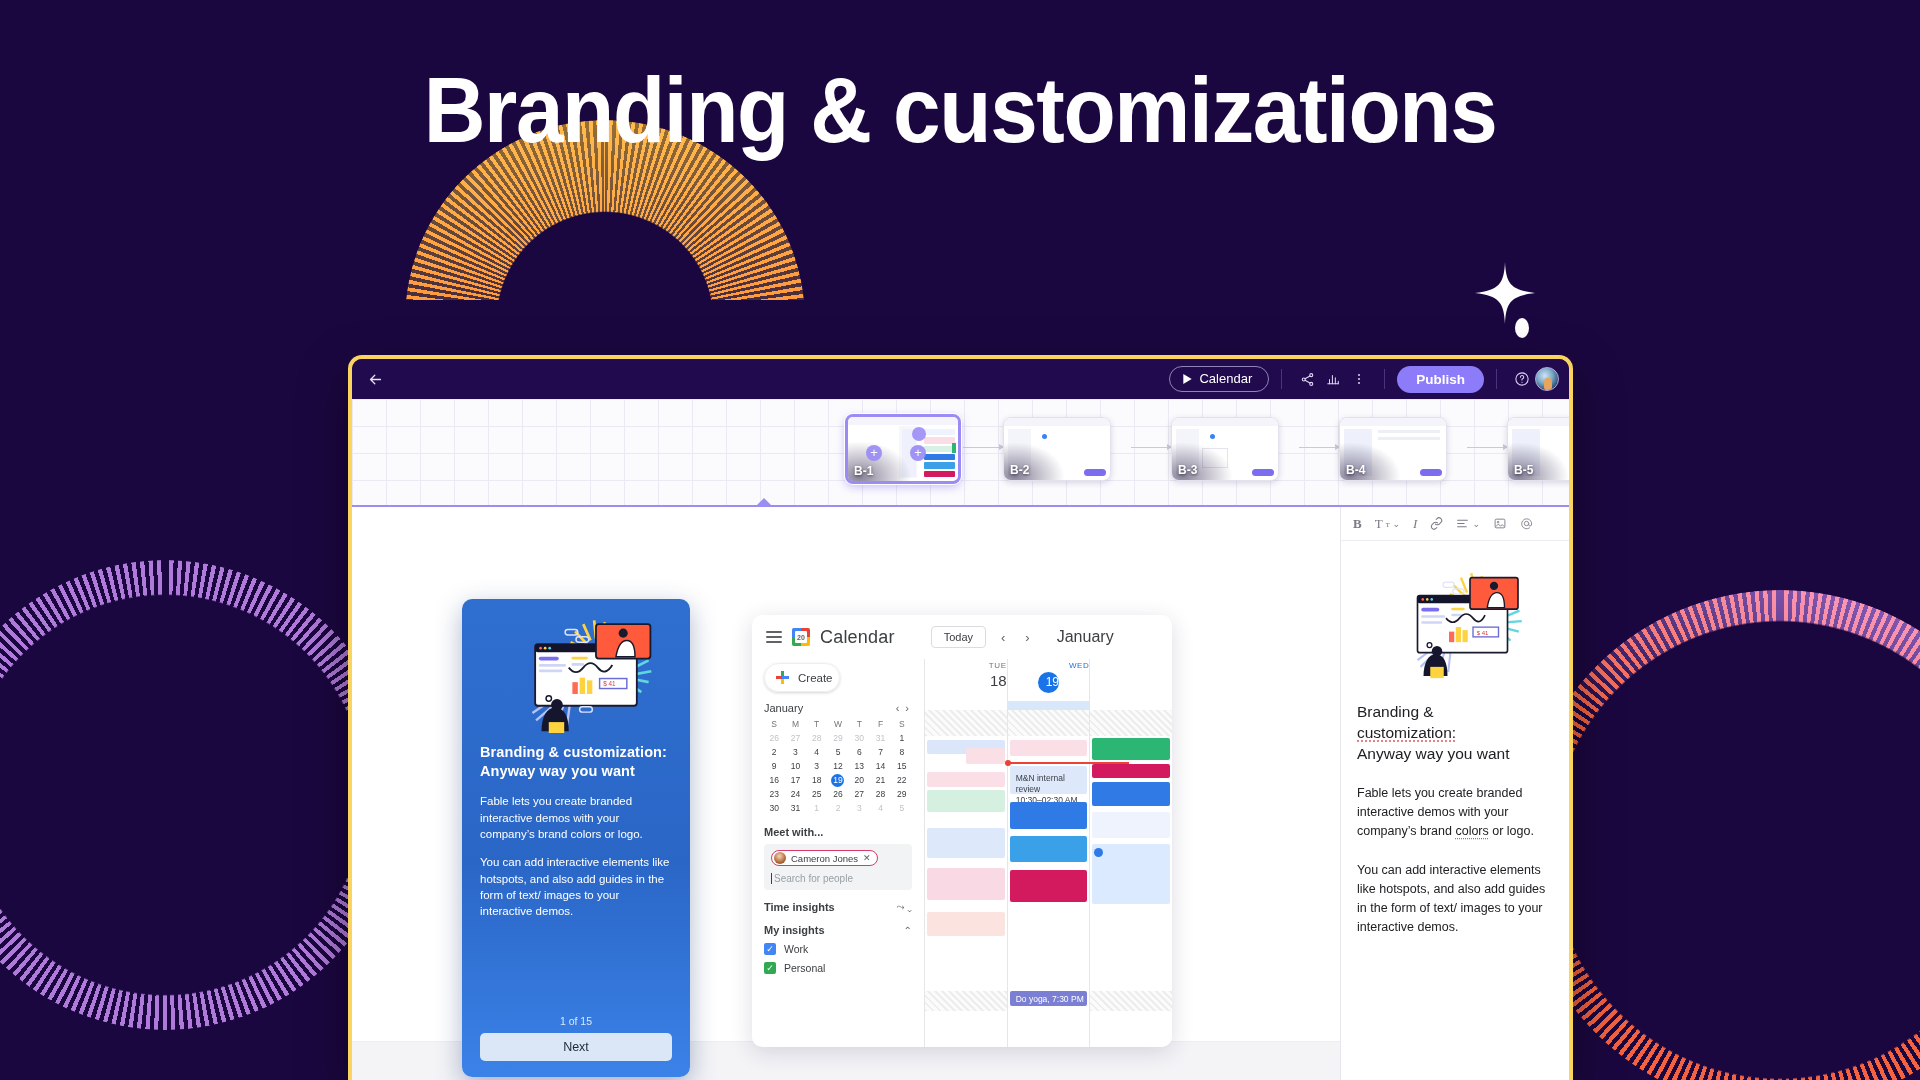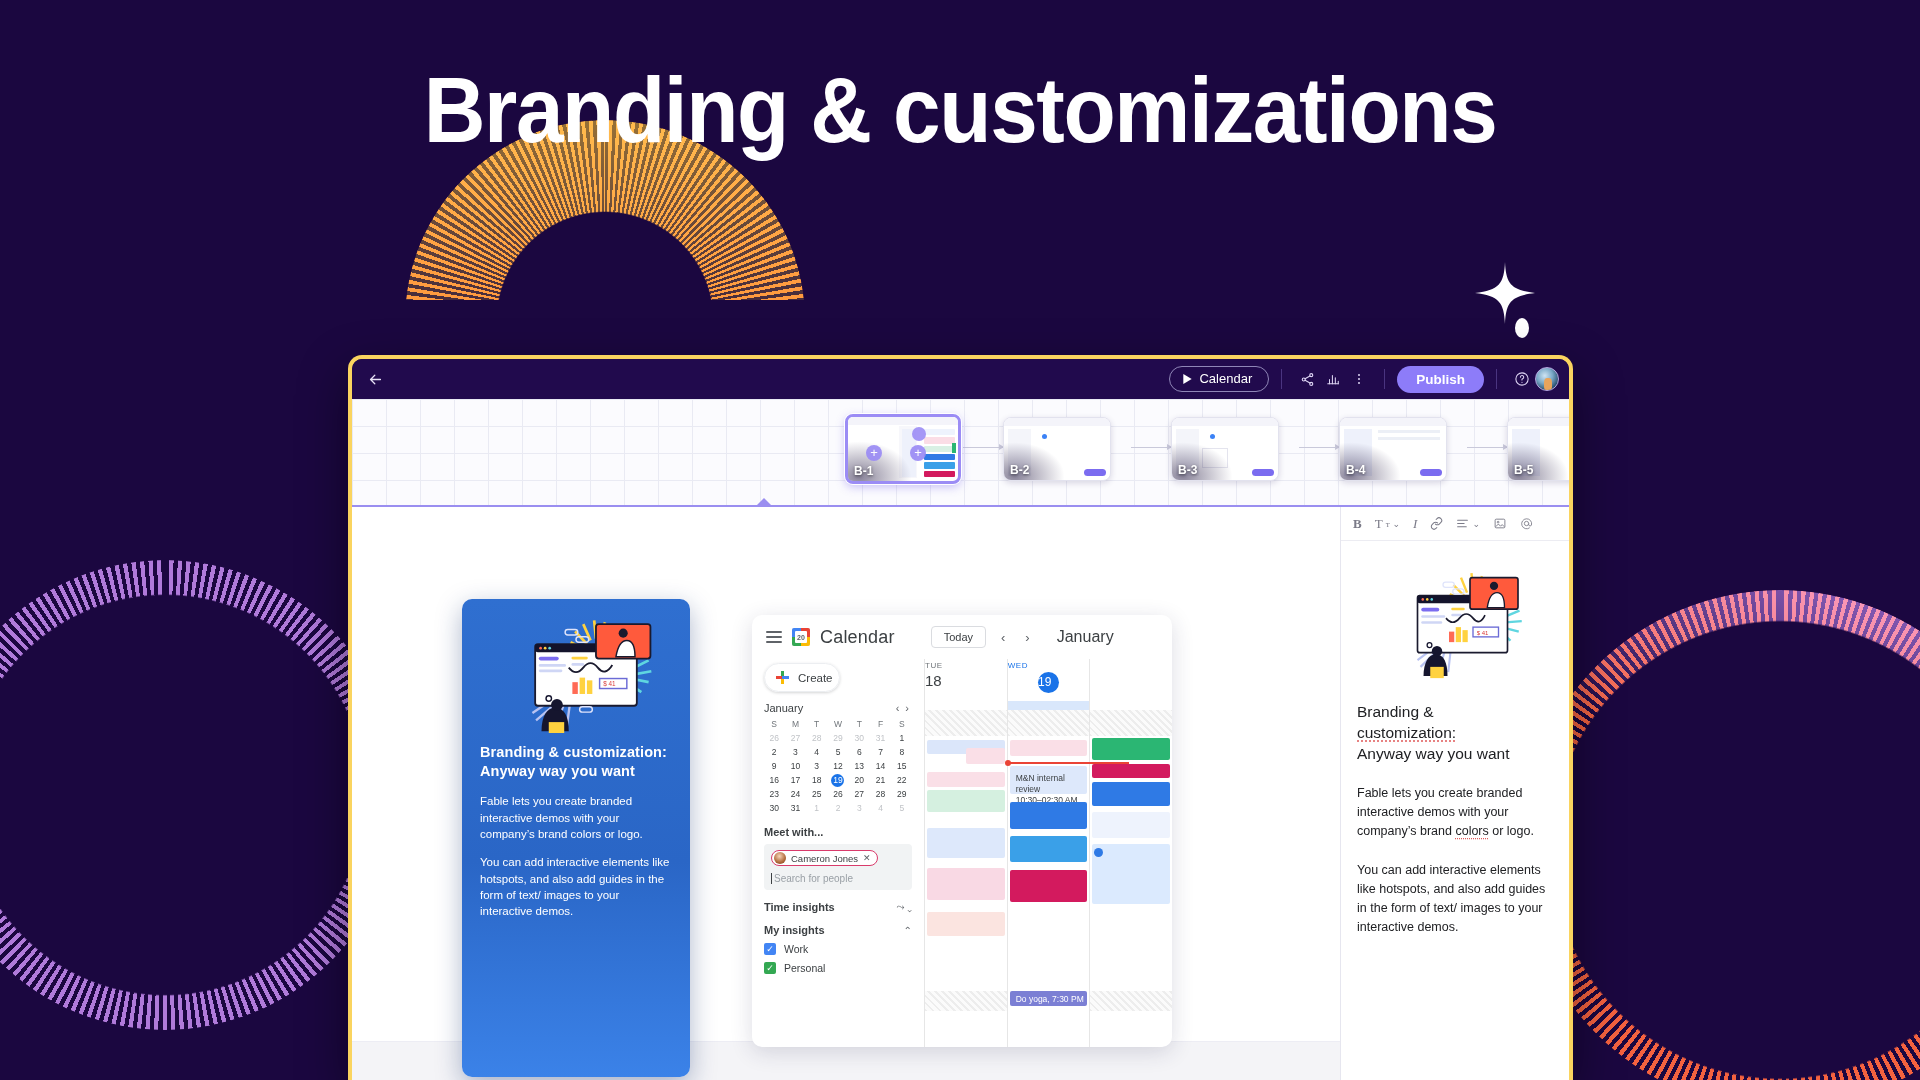--- a/index.html
+++ b/index.html
@@ -277,21 +277,21 @@
   .row-lbl .ic{ color:#5f6368; font-size:10px; font-weight:400; }
   .cal-item{ display:flex; align-items:center; gap:8px; margin-top:7px; font-size:10.5px; color:#3c4043; }
   .cbx{ width:12px;height:12px;border-radius:2px; display:flex;align-items:center;justify-content:center;
         color:#fff; font-size:9px; line-height:1; }
   .cbx.work{ background:#4285f4; }
   .cbx.pers{ background:#33a852; }
 
   .gcal-grid{ flex:1; position:relative; min-width:0; }
   .daycols{ position:absolute; inset:0; display:flex; }
   .daycol{ flex:1; border-left:1px solid #e6e6e6; position:relative; }
-  .dayhead{ height:42px; text-align:left; padding-top:2px; }
+  .dayhead{ height:42px; text-align:right; padding-top:2px; }
   .dayhead .dw{ font-size:8px; color:#70757a; letter-spacing:.6px; }
   .dayhead .dw.act{ color:#1a73e8; }
   .dayhead .dn{ font-size:15px; color:#3c4043; margin-top:2px; }
   .dayhead .dn.act{
     background:#1a73e8; color:#fff; width:21px;height:21px; border-radius:50%;
     margin:2px auto 0; line-height:21px; font-size:12px;
   }
   .hatch{
     background: repeating-linear-gradient(45deg,#ededed 0 2px, #fbfbfb 2px 5px);
   }
@@ -519,20 +519,24 @@
                 <rect x="88" y="16" width="14" height="6" rx="3" fill="none" stroke="#dfe4fb" stroke-width="1.6"></rect>
                 <rect x="100" y="24" width="14" height="6" rx="3" fill="none" stroke="#dfe4fb" stroke-width="1.6"></rect>
                 <rect x="104" y="101" width="14" height="6" rx="3" fill="none" stroke="#dfe4fb" stroke-width="1.6"></rect>
               </g>
             </svg>
           </div>
           <div class="guide-h" style="white-space:pre-line">Branding &amp; customization:
 Anyway way you want</div>
           <div class="guide-p">Fable lets you create branded interactive demos with your company’s brand colors or logo.</div>
           <div class="guide-p">You can add interactive elements like hotspots, and also add guides in the form of text/ images to your interactive demos.</div>
+          <div class="guide-foot">
+            <div class="guide-count">1 of 15</div>
+            <button class="next-btn">Next</button>
+          </div>
         </div>
 
         <div class="gcal">
           <div class="gcal-top">
             <div class="hamb">
                 <i></i>
                 <i></i>
                 <i></i>
               </div>
             <div class="gcal-logo">

